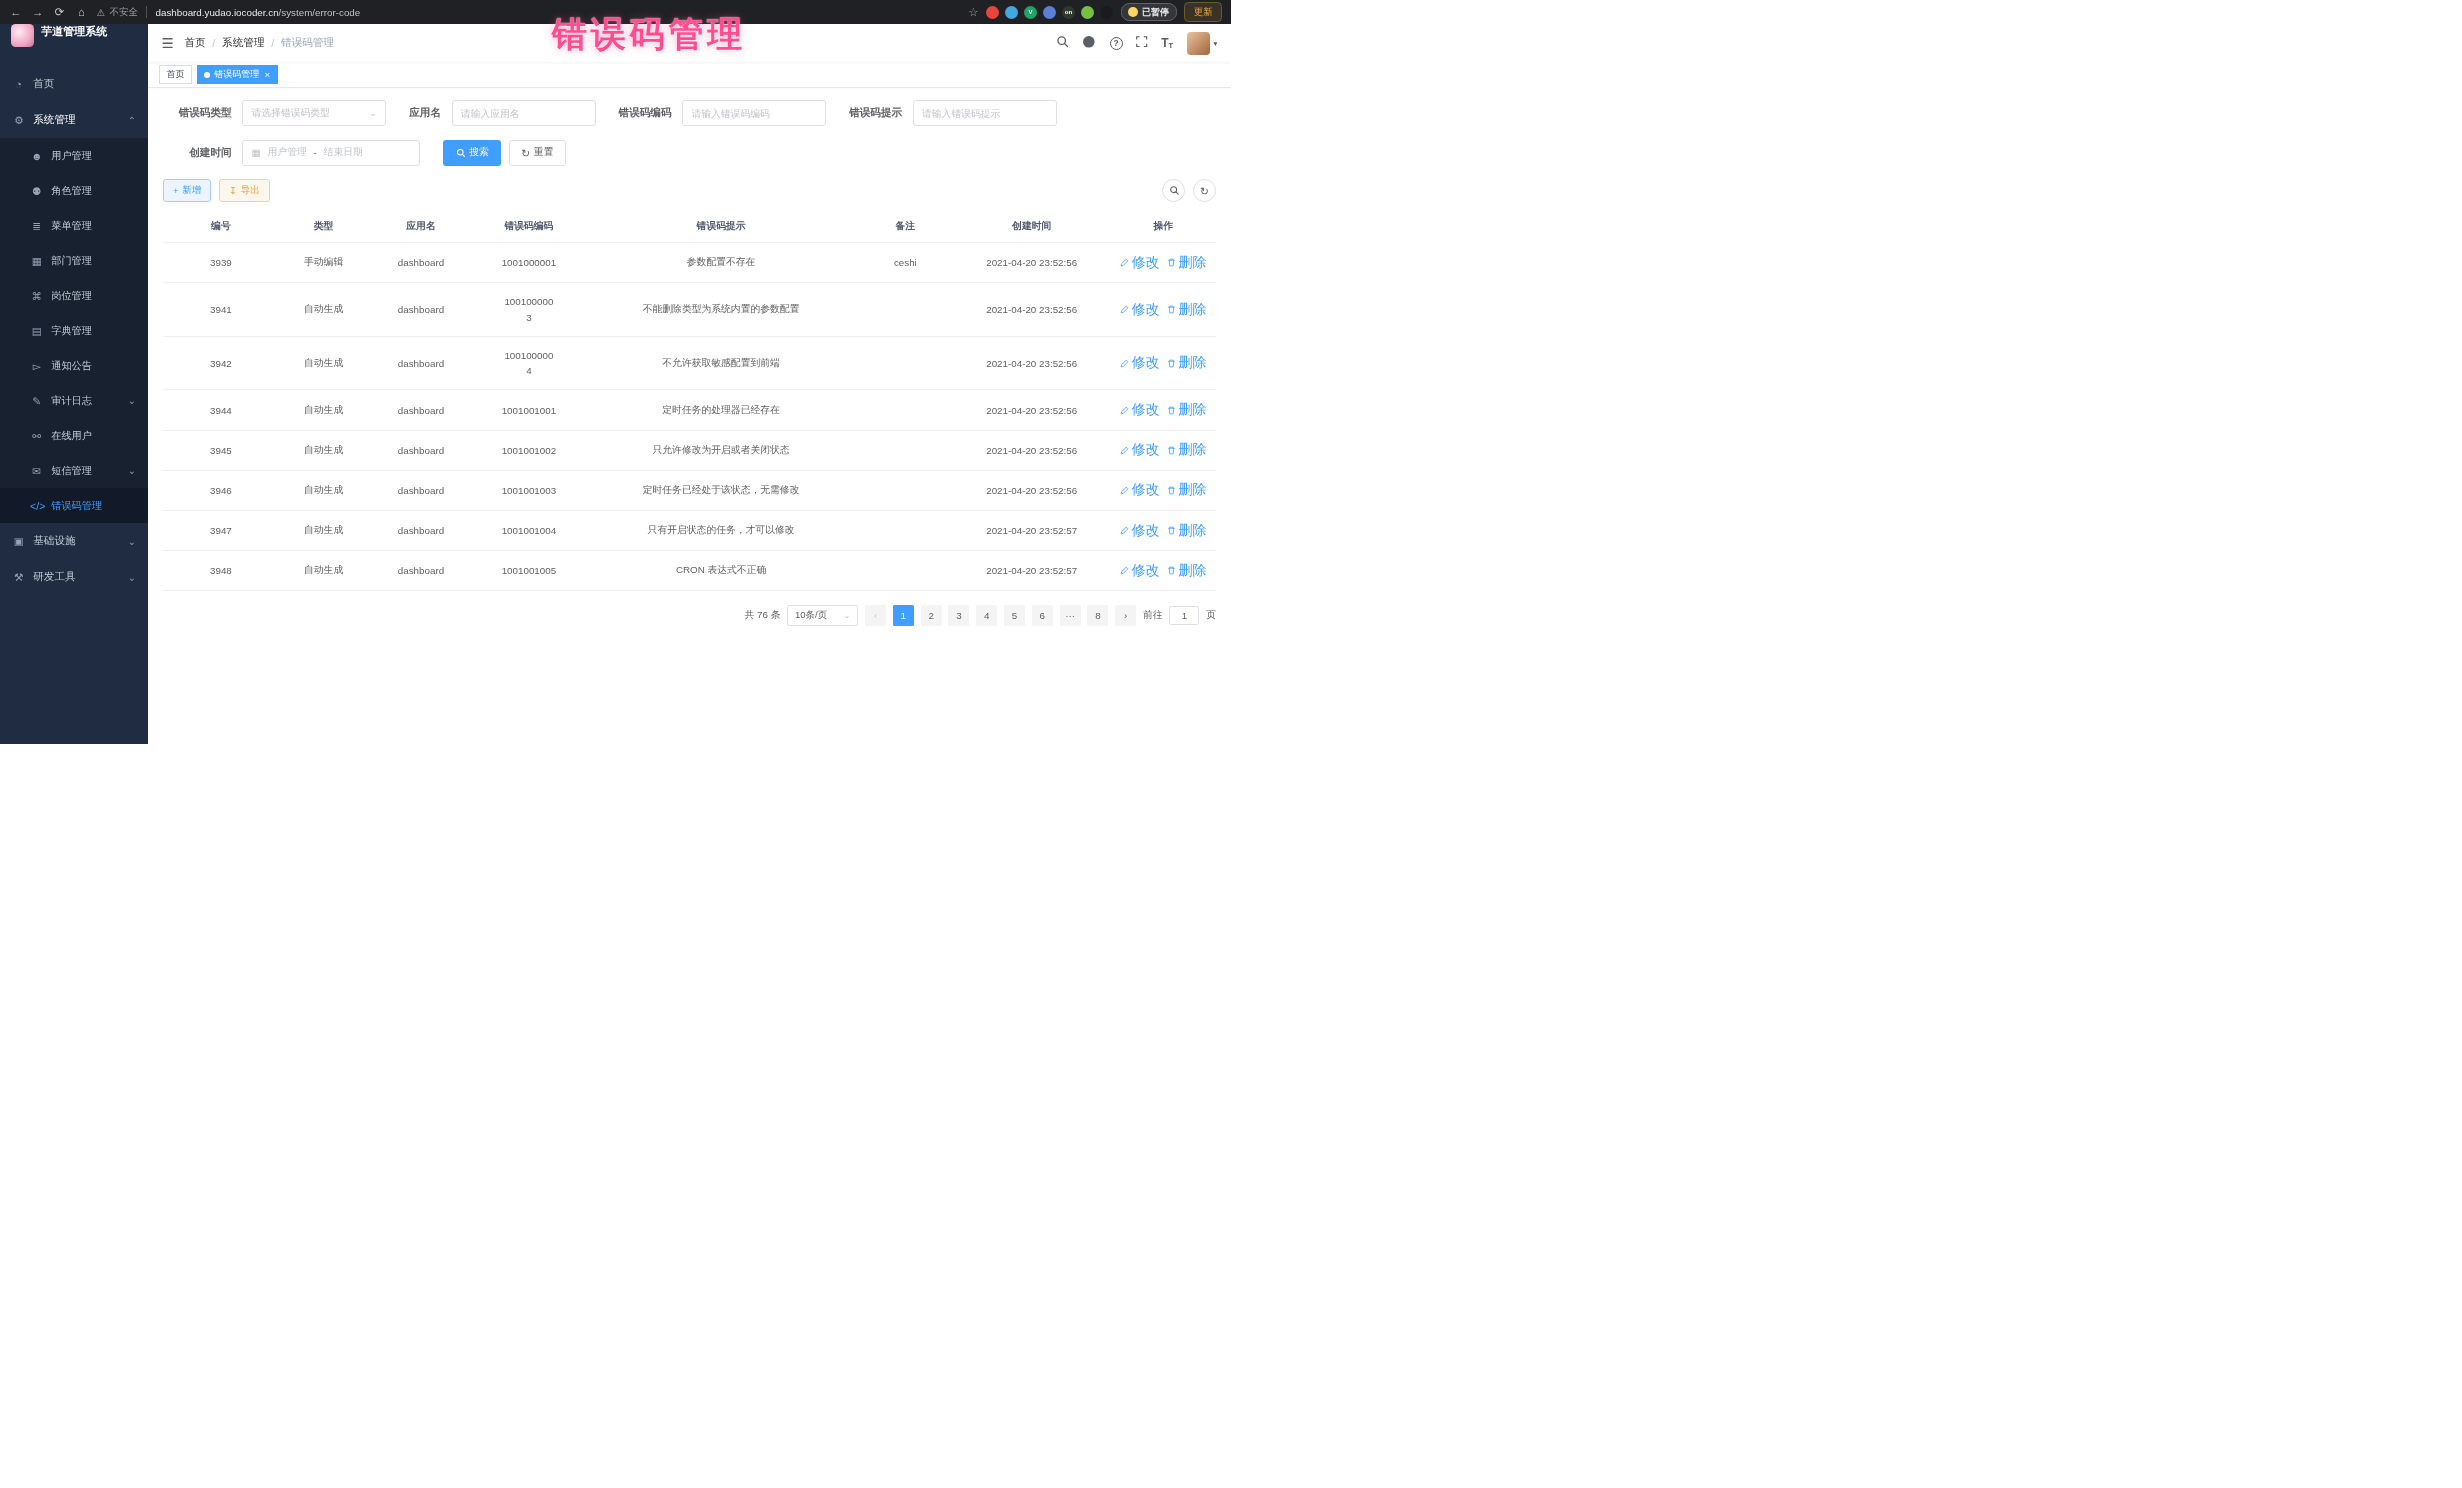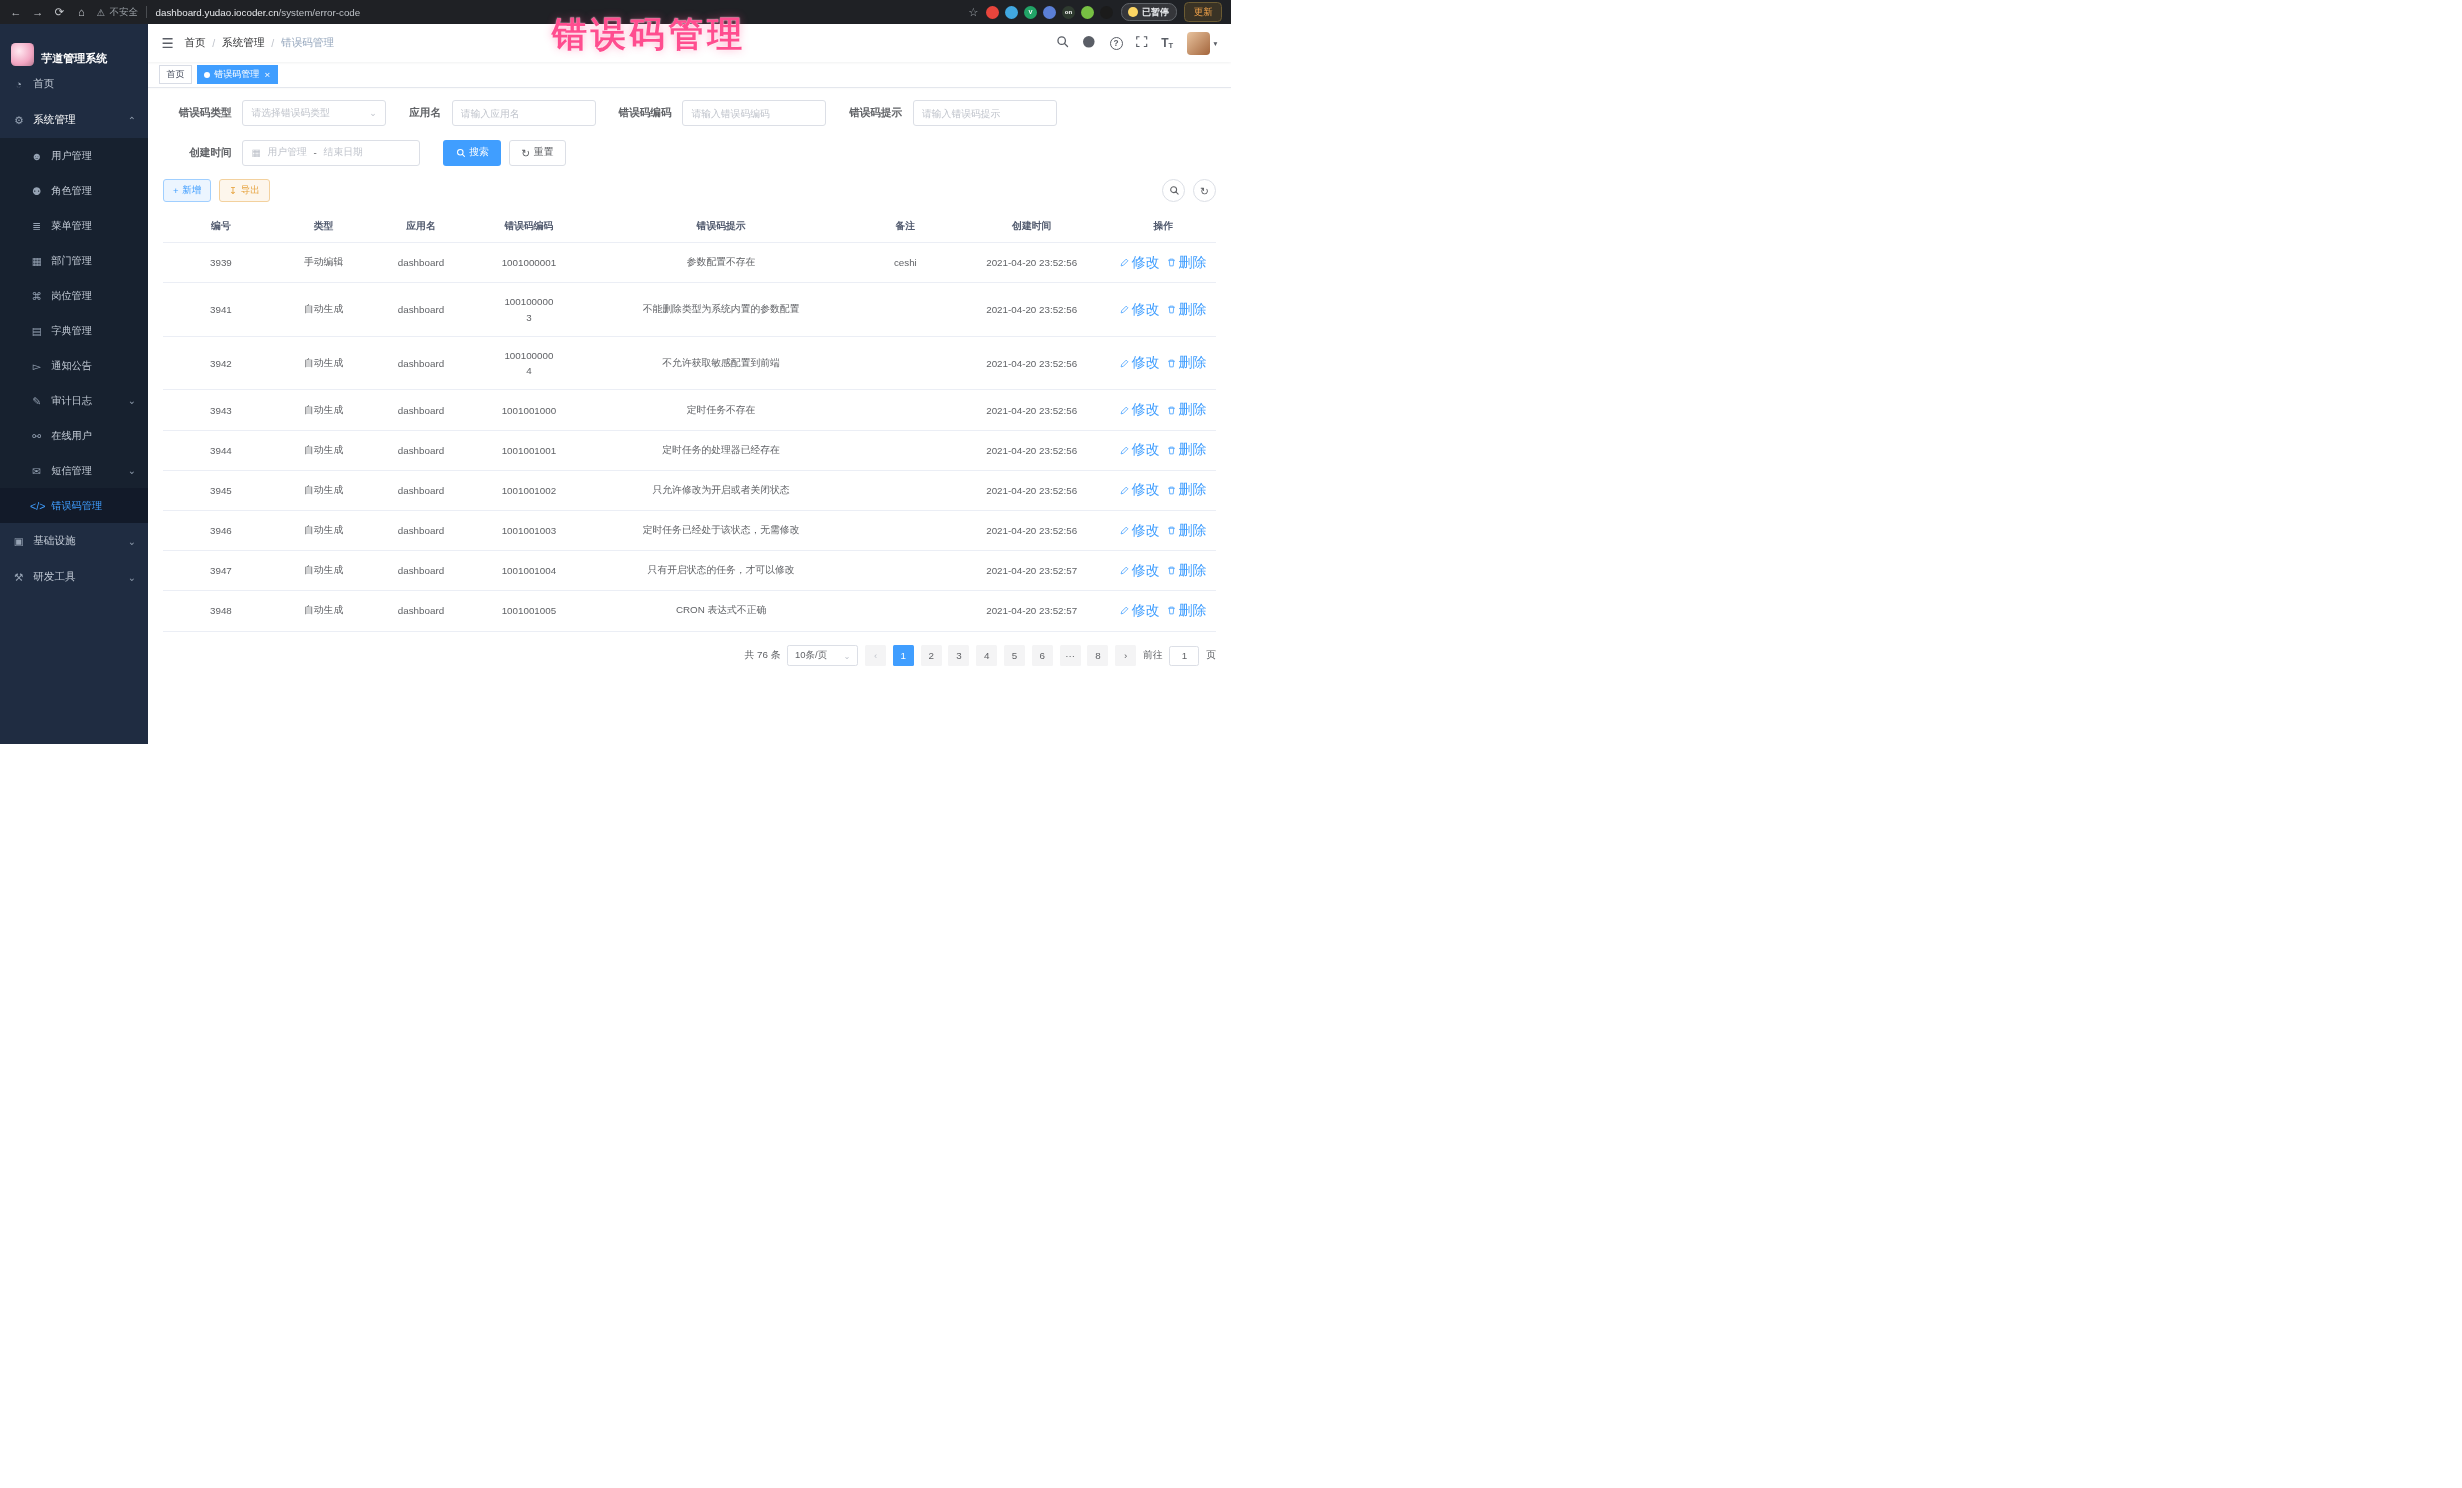--- a/index.html
+++ b/index.html
@@ -20,21 +20,21 @@
   .paused { display:flex; align-items:center; gap:3.8px; border:0.8px solid #5f6368; border-radius:8.3px; padding:1.5px 6.8px; font-size:9px; color:#e8eaed; background:#35363a;font-weight:bold; }
   .paused .emoji { width:9.8px; height:9.8px; border-radius:50%; background:#fdd663; }
   .update { border:0.8px solid #6b5b33; border-radius:4.5px; padding:2.3px 8.3px; color:#f0a24a; background:#3a3325; font-size:9.5px; }
 
   
   .annotation { position:absolute; top:10.6px; left:552px; z-index:60; font-size:35px; font-weight:bold; color:#ff4d8f; letter-spacing:3.8px; text-shadow:0 0 1.5px #fff, 0 0 9px rgba(255,77,143,.45); }
 
   
   .app { display:flex; height:720px; }
   .sidebar { width:148px; flex-shrink:0; background:#1f2c41; color:#c3cbd6; overflow:hidden; }
-  .logo-row { height:42px; display:flex; align-items:flex-end; gap:7.6px; padding:0 10.6px; }
+  .logo-row { height:42px; display:flex; align-items:flex-start; gap:7.6px; padding:0 10.6px; }
   .logo-img { width:23px; height:23px; border-radius:4.5px; background:radial-gradient(circle at 35% 35%, #ffe9f1, #f2a7c3 60%, #b4788f); flex-shrink:0; }
   .logo-title { color:#fff; font-size:11px; font-weight:bold; white-space:nowrap; }
   .menu-item { height:36px; display:flex; align-items:center; gap:7.6px; padding:0 12px; font-size:10.6px; color:#c3cbd6; }
   .menu-item .mi-icon { width:13.6px; text-align:center; font-size:10.6px; color:#96a3b4; flex-shrink:0; }
   .mi-label { white-space:nowrap; }
   .mi-caret { margin-left:auto; font-size:9.8px; color:#8a97a8; }
   .menu-item.expanded { color:#fff; }
   .submenu { background:#17212f; }
   .submenu .menu-item { height:35px; padding-left:30px; font-size:10.2px; }
   .menu-item.active { background:#121a29; color:#409eff; }
@@ -388,34 +388,20 @@
                 <td data-interactable="false">不允许获取敏感配置到前端</td>
                 <td data-interactable="false"></td>
                 <td data-interactable="false">2021-04-20 23:52:56</td>
                 <td data-interactable="false"><a data-interactable="true" class="op-link"><svg width="9" height="9" viewBox="0 0 16 16">
                       <path d="M2 14l1-4 8-8 3 3-8 8-4 1z" fill="none" stroke="#409eff" stroke-width="1.4"></path>
                     </svg>修改</a><a data-interactable="true" class="op-link"><svg width="9" height="9" viewBox="0 0 16 16">
                       <path d="M2 4h12M5 4V2h6v2M4 4l1 10h6l1-10" fill="none" stroke="#409eff" stroke-width="1.4"></path>
                     </svg>删除</a></td>
               </tr>
               <tr data-interactable="false">
-                <td data-interactable="false">3943</td>
-                <td data-interactable="false">自动生成</td>
-                <td data-interactable="false">dashboard</td>
-                <td data-interactable="false">1001001000</td>
-                <td data-interactable="false">定时任务不存在</td>
-                <td data-interactable="false"></td>
-                <td data-interactable="false">2021-04-20 23:52:56</td>
-                <td data-interactable="false"><a data-interactable="true" class="op-link"><svg width="9" height="9" viewBox="0 0 16 16">
-                      <path d="M2 14l1-4 8-8 3 3-8 8-4 1z" fill="none" stroke="#409eff" stroke-width="1.4"></path>
-                    </svg>修改</a><a data-interactable="true" class="op-link"><svg width="9" height="9" viewBox="0 0 16 16">
-                      <path d="M2 4h12M5 4V2h6v2M4 4l1 10h6l1-10" fill="none" stroke="#409eff" stroke-width="1.4"></path>
-                    </svg>删除</a></td>
-              </tr>
-              <tr data-interactable="false">
                 <td data-interactable="false">3944</td>
                 <td data-interactable="false">自动生成</td>
                 <td data-interactable="false">dashboard</td>
                 <td data-interactable="false">1001001001</td>
                 <td data-interactable="false">定时任务的处理器已经存在</td>
                 <td data-interactable="false"></td>
                 <td data-interactable="false">2021-04-20 23:52:56</td>
                 <td data-interactable="false"><a data-interactable="true" class="op-link"><svg width="9" height="9" viewBox="0 0 16 16">
                       <path d="M2 14l1-4 8-8 3 3-8 8-4 1z" fill="none" stroke="#409eff" stroke-width="1.4"></path>
                     </svg>修改</a><a data-interactable="true" class="op-link"><svg width="9" height="9" viewBox="0 0 16 16">

